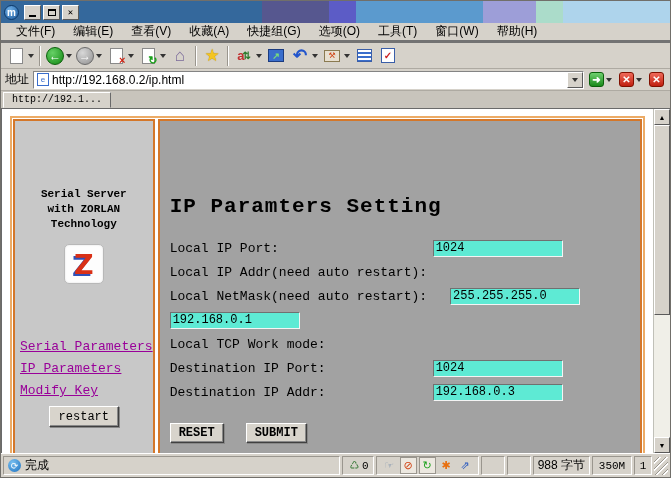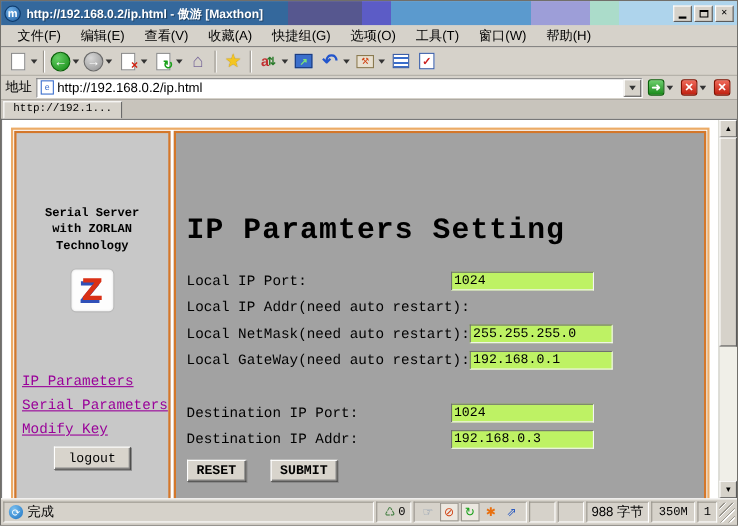--- a/index.html
+++ b/index.html
@@ -22,21 +22,21 @@
     text-shadow:1px 1px 0 rgba(0,0,0,.35); }
   .win-btns { display:flex; gap:2px; }
   .win-btn { width:17px; height:15px; background:#d6d2ca; border:1px solid; border-color:#fff #5a5a5a #5a5a5a #fff;
     display:flex; align-items:center; justify-content:center; font-size:9px; font-weight:bold; color:#000;
     font-family:"DejaVu Sans Mono", monospace; }
   .glyph-min { width:7px; height:2px; background:#000; margin-top:7px; }
   .glyph-max { width:8px; height:7px; border:1px solid #000; border-top:2px solid #000; }
 
   
   .menubar { height:20px; flex:0 0 20px; display:flex; align-items:center; padding-left:6px;
-    background:#d6d2ca; border-bottom:1px solid #737373; font-size:12px; color:#000; }
+    background:#d6d2ca; border-bottom:3px solid #737373; font-size:12px; color:#000; }
   .menu-item { padding:2px 9px; white-space:nowrap; }
 
   
   .toolbar { height:26px; flex:0 0 26px; display:flex; align-items:center; padding-left:3px;
     background:#d6d2ca; border-bottom:1px solid #aeaaa2; }
   .tbtn { display:flex; align-items:center; height:24px; padding:0 2px; }
   .drop { width:0; height:0; border-left:3px solid transparent; border-right:3px solid transparent;
     border-top:4px solid #333; margin-left:2px; }
   .tsep { width:2px; height:20px; border-left:1px solid #9a968e; border-right:1px solid #fff; margin:0 3px; }
   .ic { width:20px; height:20px; display:flex; align-items:center; justify-content:center; position:relative; }
@@ -95,32 +95,32 @@
   .zlogo { margin-top:12px; width:40px; height:40px; background:#fdfdfd; border:1px solid #b8b8b8; border-radius:5px;
     box-shadow:inset 0 0 2px #dcdcdc; display:flex; align-items:center; justify-content:center; }
   .zletter { font-family:"DejaVu Sans",sans-serif; font-weight:bold; font-size:27px; line-height:1;
     color:#d93016; text-shadow:-2px 2px 0 #3050b8; }
   .navlinks { margin-top:52px; width:100%; padding-left:5px; }
   .navlink { display:block; font-size:13px; color:#990099; text-decoration:underline; line-height:22px; white-space:nowrap; }
   .logout-btn { margin-top:4px; width:70px; height:21px; background:#d8d4cc; border:1px solid;
     border-color:#fff #404040 #404040 #fff; box-shadow:inset -1px -1px 0 #888, 1px 1px 0 #888;
     font-family:"Liberation Mono",monospace; font-size:12px; color:#000; }
   .main { flex:1; background:#a2a2a2; font-family:"Liberation Mono",monospace; color:#000; padding-left:10px; overflow:hidden; }
-  .main h1 { margin-top:74px; font-size:27px; font-weight:bold; letter-spacing:1px; font-family:"Liberation Mono",monospace; }
+  .main h1 { margin-top:74px; font-size:21px; font-weight:bold; letter-spacing:1px; font-family:"Liberation Mono",monospace; }
   .form { margin-top:18px; }
-  .frow { display:flex; align-items:center; height:24px; }
+  .frow { display:flex; align-items:center; height:24px;gap:23px; }
   .flabel { flex:0 0 240px; font-size:13px; white-space:nowrap; }
-  .finput { width:130px; height:17px; background:#bef264; border:1px solid; border-color:#707070 #f4f4f4 #f4f4f4 #707070;
+  .finput { width:130px; height:17px; background:#5eead4; border:1px solid; border-color:#707070 #f4f4f4 #f4f4f4 #707070;
     font-family:"Liberation Mono",monospace; font-size:12px; padding:0 2px; color:#000; outline:none; }
   .radio-group { display:flex; align-items:center; gap:4px; }
   .radio { width:11px; height:11px; border-radius:50%; background:#fff; border:1px solid #707070;
     box-shadow:inset 1px 1px 1px #b0b0b0; position:relative; }
   .radio.sel::after { content:""; position:absolute; left:3px; top:3px; width:4px; height:4px; border-radius:50%; background:#000; }
   .rlabel { font-size:13px; margin-right:14px; white-space:nowrap; }
-  .btnrow { margin-top:7px; display:flex; gap:22px;align-items:center; }
+  .btnrow { margin-top:19px; display:flex; gap:22px;align-items:center; }
   .form-btn { height:20px; padding:0 8px; background:#d8d4cc; border:1px solid;
     border-color:#fff #404040 #404040 #fff; box-shadow:inset -1px -1px 0 #888, 1px 1px 0 #888;
     font-family:"Liberation Mono",monospace; font-size:12px; font-weight:bold; color:#000; }
 
   
   .scrollbar { flex:0 0 17px; background:#f0efe8; display:flex; flex-direction:column; border-left:1px solid #c0c0b8; }
   .sb-btn { height:16px; background:#d6d2ca; border:1px solid; border-color:#fff #5a5a5a #5a5a5a #fff;
     display:flex; align-items:center; justify-content:center; font-size:7px; color:#000; }
   .sb-track { flex:1; position:relative; }
   .sb-thumb { position:absolute; top:0; left:0; right:0; height:190px; background:#d6d2ca;
@@ -141,21 +141,20 @@
     background:repeating-linear-gradient(135deg, transparent 0 3px, #9a968e 3px 4px, #fff 4px 5px); }
   .num { font-family:"Liberation Mono",monospace; font-size:11px; }
 </style>
 </head>
 <body>
 
 <div class="window">
 
   <div class="titlebar">
     <span class="app-icon">m</span>
-    <span class="title-text">http://192.168.0.2/ip.html - 傲游 [Maxthon]</span>
     <span class="win-btns">
       <span class="win-btn">
           <span class="glyph-min"></span>
         </span>
       <span class="win-btn">
           <span class="glyph-max"></span>
         </span>
       <span class="win-btn">
           <span>✕</span>
         </span>
@@ -285,47 +284,47 @@
       <div class="outer-box">
 
         <div class="cell sidebar">
           <div class="brand">Serial Server
 with ZORLAN
 Technology</div>
           <div class="zlogo">
             <span class="zletter">Z</span>
           </div>
           <div class="navlinks">
+            <a class="navlink">Serial Parameters</a>
             <a class="navlink">IP Parameters</a>
-            <a class="navlink">Serial Parameters</a>
             <a class="navlink">Modify Key</a>
           </div>
-          <button class="logout-btn">logout</button>
+          <button class="logout-btn">restart</button>
         </div>
 
         <div class="cell main">
           <h1>IP Paramters Setting</h1>
           <div class="form">
 
             <div class="frow">
               <span class="flabel">Local IP Port:</span>
               <input class="finput" value="1024" style="">
             </div>
             <div class="frow">
               <span class="flabel">Local IP Addr(need auto restart):</span>
             </div>
             <div class="frow">
               <span class="flabel">Local NetMask(need auto restart):</span>
               <input class="finput" value="255.255.255.0" style="">
             </div>
             <div class="frow">
-              <span class="flabel">Local GateWay(need auto restart):</span>
               <input class="finput" value="192.168.0.1" style="">
             </div>
             <div class="frow">
+              <span class="flabel">Local TCP Work mode:</span>
             </div>
             <div class="frow">
               <span class="flabel">Destination IP Port:</span>
               <input class="finput" value="1024" style="">
             </div>
             <div class="frow">
               <span class="flabel">Destination IP Addr:</span>
               <input class="finput" value="192.168.0.3" style="">
             </div>
 

